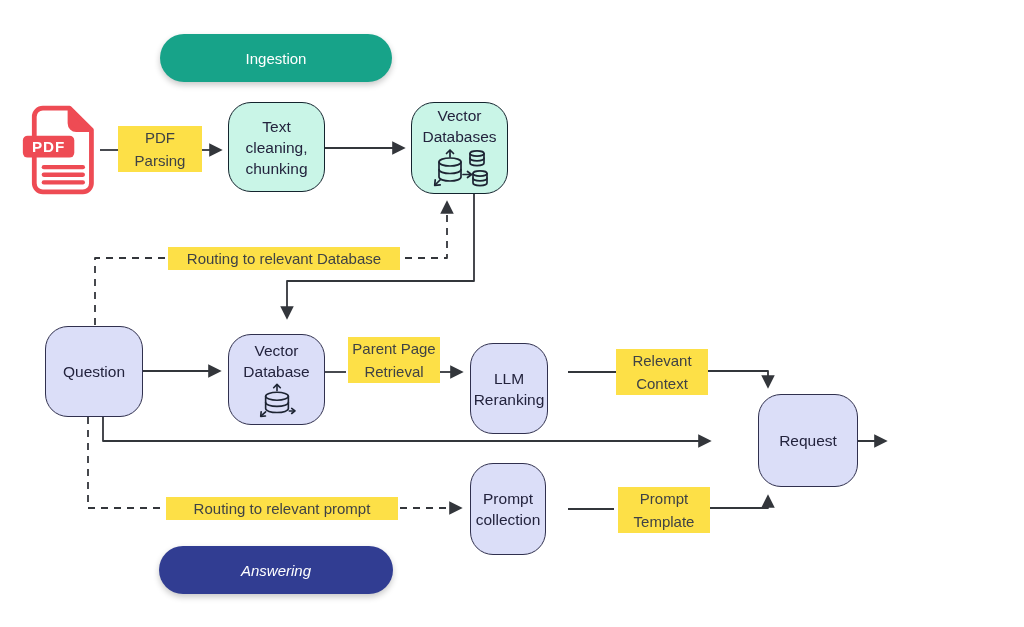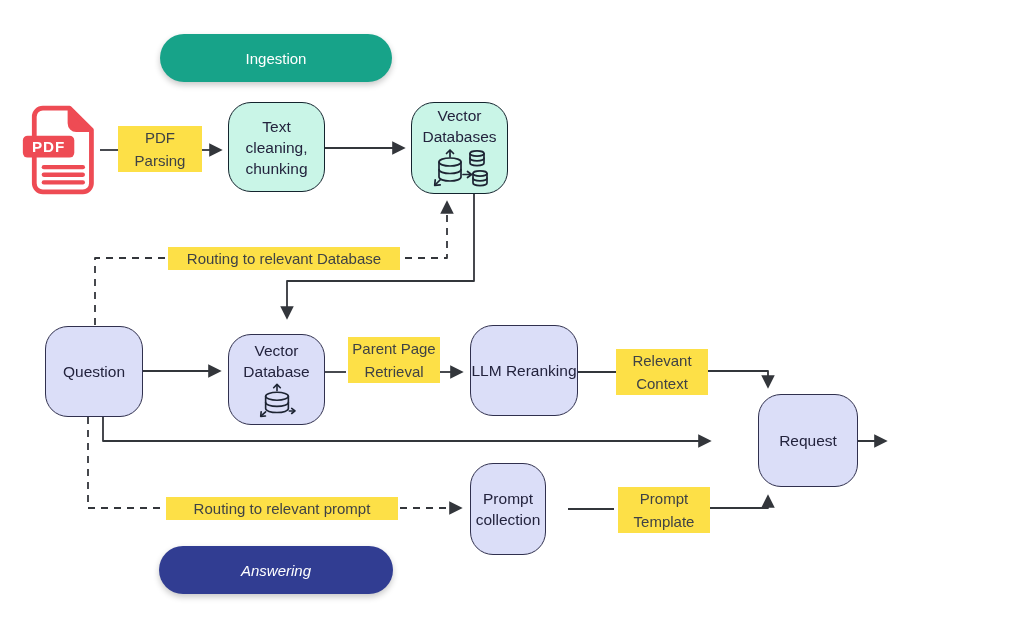--- a/index.html
+++ b/index.html
@@ -131,21 +131,21 @@
         <path class="dbstroke" d="M10,14 V27 a12,4.2 0 0 0 24,0 V14"></path>
         <path class="dbstroke" d="M10,20.5 a12,4.2 0 0 0 24,0"></path>
         <path class="dbstroke" d="M35,29.5 H40"></path>
         <path class="dbstroke" d="M37.5,26.8 L41,29.5 L37.5,32.2"></path>
         <path class="dbstroke" d="M10,30.5 L5.5,34.5"></path>
         <path class="dbstroke" d="M5.3,30.3 L4.8,35.2 L9.8,34.8"></path>
       </svg>
     </span>
   </div>
 
-  <div class="node lavender" style="left:470px;top:325px;width:108px;height:91px;">
+  <div class="node lavender" style="left:470px;top:343px;width:78px;height:91px;">
     <span>LLM Reranking</span>
   </div>
 
   <div class="node lavender" style="left:718px;top:394px;width:100px;height:93px;margin-left:40px;">
     <span>Request</span>
   </div>
 
 
   <div class="node lavender" style="left:470px;top:463px;width:76px;height:92px;">
     <span>Prompt collection</span>

